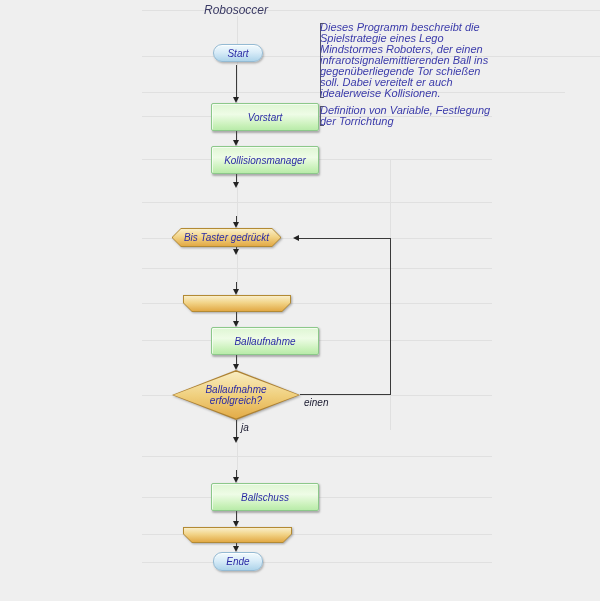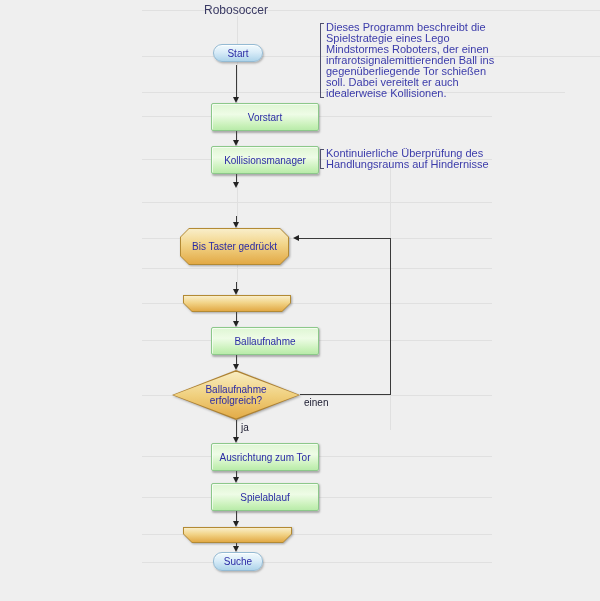--- a/index.html
+++ b/index.html
@@ -1,18 +1,18 @@
 <!DOCTYPE html>
 <html><head>
 <meta charset="utf-8">
 <style>
   html,body{margin:0;padding:0;}
   .canvas{
     position:relative; width:600px; height:601px; background:#efefef;
-    overflow:hidden; font-family:"Liberation Sans", sans-serif;
+    overflow:hidden; font-family:"Liberation Sans", sans-serif;font-style:italic;
   }
   
   .gl{position:absolute; background:#e0e0e0; z-index:0;}
   
   .cline{position:absolute; background:#3a3a3a; z-index:2;}
   .ah-down{position:absolute; width:0; height:0; z-index:2;
     border-left:3.5px solid transparent; border-right:3.5px solid transparent;
     border-top:6px solid #222;}
   .ah-left{position:absolute; width:0; height:0; z-index:2;
     border-top:3.5px solid transparent; border-bottom:3.5px solid transparent;
@@ -47,21 +47,21 @@
   .dia-f{inset:1.5px; background:linear-gradient(180deg,#f8ecc0 0%,#f0d07e 50%,#e3ab47 100%);}
   
   .title{
     position:absolute; left:0; top:3px; width:472px; text-align:center;
     color:#3a3a64; font-size:12px; z-index:1;
   }
   .elabel{position:absolute; color:#1b1b30; font-size:10px; z-index:4;}
   .annotation{
     position:absolute; left:320px; width:230px; color:#3b3baa;
     font-size:11px; line-height:11px; white-space:pre-line;
-    padding-left:6px; z-index:1;
+    z-index:1;
   }
   .annotation::before{
     content:""; position:absolute; left:0; top:1px; bottom:1px; width:3px;
     border-left:1px solid #50506e; border-top:1px solid #50506e; border-bottom:1px solid #50506e;
   }
 </style>
 </head>
 <body>
 
 <div class="canvas">
@@ -124,21 +124,21 @@
 
   <div class="node process" style="left:183px;top:103px;width:106px;height:26px">
     <span class="nlabel">Vorstart</span>
   </div>
 
   <div class="node process" style="left:183px;top:146px;width:106px;height:26px">
     <span class="nlabel">Kollisionsmanager</span>
   </div>
 
 
-  <div class="node shapewrap" style="left:180px;top:228px;width:109px;height:37px">
+  <div class="node shapewrap" style="left:172px;top:228px;width:109px;height:19px">
     <div class="sborder cut-all"></div>
     <div class="sfill cut-all-i"></div>
     <span class="nlabel">Bis Taster gedrückt</span>
   </div>
 
 
   <div class="node shapewrap" style="left:183px;top:295px;width:108px;height:17px">
     <div class="sborder cut-bottom"></div>
     <div class="sfill cut-bottom-i"></div>
   </div>
@@ -147,43 +147,40 @@
     <span class="nlabel">Ballaufnahme</span>
   </div>
 
   <div class="node shapewrap" style="left:172px;top:370px;width:128px;height:50px">
     <div class="sborder diamond dia-b"></div>
     <div class="sfill diamond dia-f"></div>
     <span class="nlabel">Ballaufnahme
 erfolgreich?</span>
   </div>
 
-  <div class="node process" style="left:183px;top:443px;width:106px;height:26px">
-    <span class="nlabel">Ausrichtung zum Tor</span>
-  </div>
 
   <div class="node process" style="left:183px;top:483px;width:106px;height:26px">
-    <span class="nlabel">Spielablauf</span>
+    <span class="nlabel">Ballschuss</span>
   </div>
 
   <div class="node shapewrap" style="left:183px;top:527px;width:109px;height:16px">
     <div class="sborder cut-bottom"></div>
     <div class="sfill cut-bottom-i"></div>
   </div>
 
   <div class="node terminator" style="left:213px;top:552px;width:48px;height:17px">
-    <span class="nlabel">Suche</span>
+    <span class="nlabel">Ende</span>
   </div>
 
   <div class="elabel" style="left:241px;top:422px">ja</div>
   <div class="elabel" style="left:304px;top:397px">einen</div>
 
   <div class="annotation" style="top:22px">Dieses Programm beschreibt die
 Spielstrategie eines Lego
 Mindstormes Roboters, der einen
 infrarotsignalemittierenden Ball ins
 gegenüberliegende Tor schießen
 soll. Dabei vereitelt er auch
 idealerweise Kollisionen.</div>
-  <div class="annotation" style="top:148px">Kontinuierliche Überprüfung des
-Handlungsraums auf Hindernisse</div>
+  <div class="annotation" style="top:105px">Definition von Variable, Festlegung
+der Torrichtung</div>
 
 </div>
 
 </body></html>

